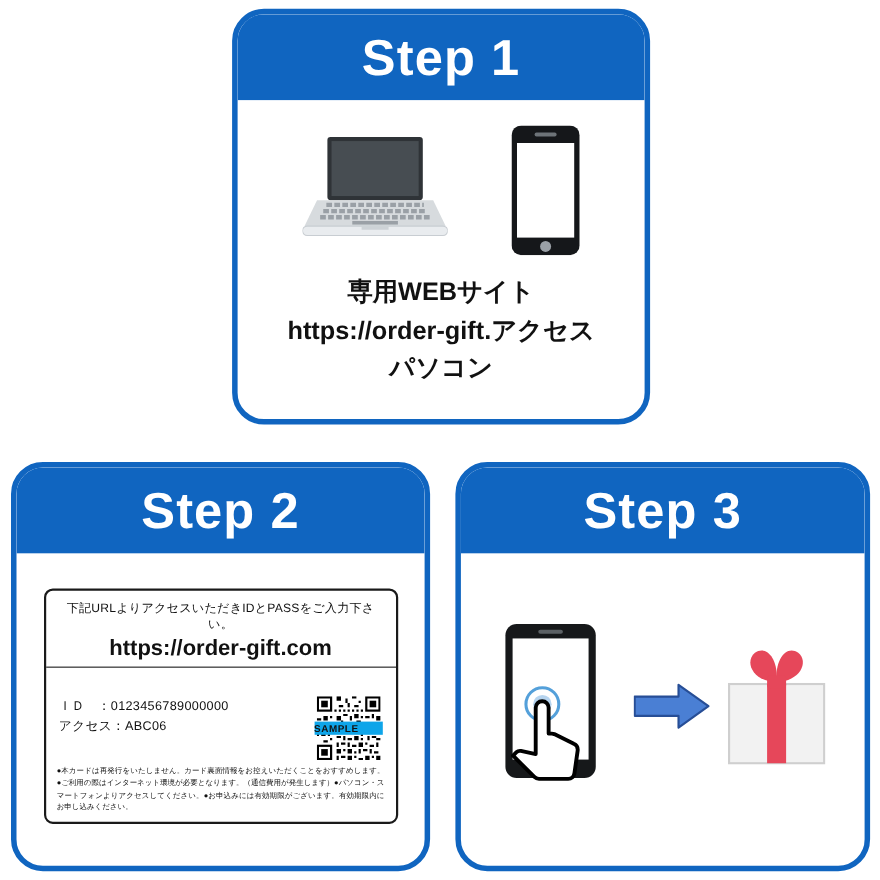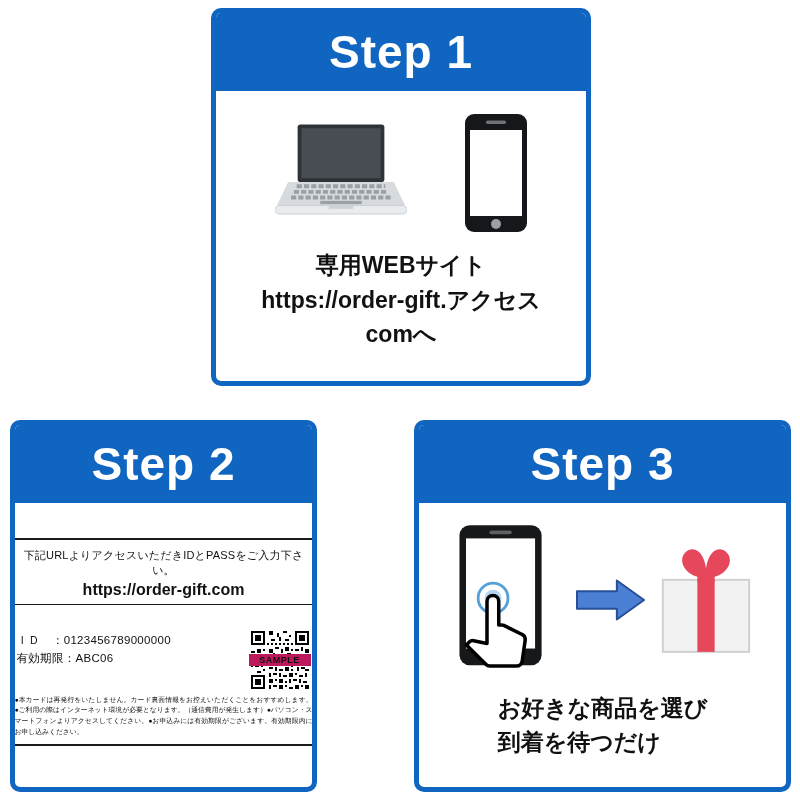--- a/index.html
+++ b/index.html
@@ -5,25 +5,25 @@
   :root{
     --blue:#1065c0;
   }
   html,body{margin:0;padding:0;background:#ffffff;}
   .canvas{
     position:relative;width:800px;height:800px;background:#ffffff;overflow:hidden;
     font-family:"Liberation Sans","DejaVu Sans",sans-serif;color:#111;
   }
   .step{
     position:absolute;background:#fff;border:5px solid var(--blue);
-    border-radius:10px;overflow:hidden;display:flex;flex-direction:column;
+    border-radius:29px;overflow:hidden;display:flex;flex-direction:column;
     box-sizing:border-box;
   }
   .step1{left:211px;top:8px;width:380px;height:378px;}
-  .step2{left:10px;top:420px;width:307px;height:372px;}
+  .step2{left:10px;top:420px;width:381px;height:372px;}
   .step3{left:414px;top:420px;width:377px;height:372px;}
   .step-header{
     flex:none;height:78px;background:var(--blue);color:#fff;
     display:flex;align-items:center;justify-content:center;
     font-size:46px;font-weight:bold;letter-spacing:1px;
   }
   .step-body{
     flex:1;display:flex;flex-direction:column;align-items:center;
     justify-content:center;gap:16px;padding:8px 12px 14px;
   }
@@ -34,30 +34,30 @@
     font-weight:bold;font-size:23px;line-height:1.5;text-align:center;color:#111;
   }
   .caption.left-block{text-align:left;}
   
   .idcard{
     width:322px;box-sizing:border-box;background:#fff;border:2px solid #1a1a1a;
     border-radius:8px;padding:8px 10px 7px;
   }
   .idcard-note{font-size:11px;text-align:center;letter-spacing:0.2px;margin-bottom:3px;}
   .idcard-url{
-    font-size:16px;font-weight:bold;text-align:center;padding-bottom:5px;
+    font-size:20px;font-weight:bold;text-align:center;padding-bottom:5px;
     border-bottom:1.5px solid #1a1a1a;margin:0 -10px 21px;
   }
   .idcard-mid{display:flex;justify-content:space-between;align-items:flex-start;padding:0 2px;margin-top:26px;}
   .idcard-fields{font-size:11.5px;line-height:1.6;letter-spacing:0.3px;}
   .qr-wrap{position:relative;width:58px;height:58px;flex:none;margin-right:2px;}
   .qr-wrap svg{display:block;width:58px;height:58px;}
   .qr-watermark{
     position:absolute;left:-2px;right:-2px;top:50%;transform:translateY(-50%);
-    background:#be185d;font-size:9px;font-weight:bold;text-align:center;
+    background:#0ea5e9;font-size:9px;font-weight:bold;text-align:left;
     letter-spacing:0.5px;padding:1px 0;
   }
   .idcard-fine{
     font-size:6.8px;line-height:1.55;margin-top:6px;text-align:justify;color:#111;
   }
   
   svg{display:block;}
 </style>
 </head>
 <body>
@@ -86,38 +86,38 @@
         <svg width="62" height="118" viewBox="0 0 62 118" aria-hidden="true">
           <rect x="0" y="0" width="62" height="118" rx="9" fill="#15171a"></rect>
           <rect x="5" y="16" width="52" height="86" fill="#ffffff"></rect>
           <rect x="21" y="6.5" width="20" height="3.5" rx="1.75" fill="#6d7378"></rect>
           <circle cx="31" cy="110" r="5" fill="#9aa0a6"></circle>
         </svg>
       </div>
       <div class="caption">
         <div>専用WEBサイト</div>
         <div>https://order-gift.アクセス</div>
-        <div>comへ</div>
+        <div>パソコン</div>
       </div>
     </div>
   </section>
 
   <section class="step step2">
     <header class="step-header">
       <span>Step 2</span>
     </header>
     <div class="step-body">
 
       <div class="idcard">
         <div class="idcard-note">下記URLよりアクセスいただきIDとPASSをご入力下さい。</div>
         <div class="idcard-url">https://order-gift.com</div>
         <div class="idcard-mid">
           <div class="idcard-fields">
             <div>ＩＤ　：0123456789000000</div>
-            <div>有効期限：ABC06</div>
+            <div>アクセス：ABC06</div>
           </div>
           <div class="qr-wrap">
             <svg viewBox="0 0 29 29" aria-hidden="true">
               <rect width="29" height="29" fill="#fff"></rect>
               <g fill="#000">
                 <rect x="0" y="0" width="7" height="7"></rect>
                   <rect x="22" y="0" width="7" height="7"></rect>
                   <rect x="0" y="22" width="7" height="7"></rect>
               </g>
               <g fill="#fff">
@@ -165,20 +165,16 @@
         </svg>
 
         <svg width="96" height="114" viewBox="0 0 100 118" aria-hidden="true">
           <path d="M50 36 C28 36 19 17 29.5 8.5 C40 0.5 52 14 50 36 Z" fill="#e6475a"></path>
           <path d="M50 36 C72 36 81 17 70.5 8.5 C60 0.5 48 14 50 36 Z" fill="#e6475a"></path>
           <rect x="5" y="38" width="90" height="75" fill="#f2f2f2" stroke="#cfcfcf" stroke-width="2"></rect>
           <rect x="41" y="38" width="18" height="75" fill="#e6475a"></rect>
           <rect x="41" y="30" width="18" height="12" rx="3" fill="#e6475a"></rect>
         </svg>
       </div>
-      <div class="caption left-block">
-        <div>お好きな商品を選び</div>
-        <div>到着を待つだけ</div>
-      </div>
     </div>
   </section>
 
 </div>
 
 </body></html>

